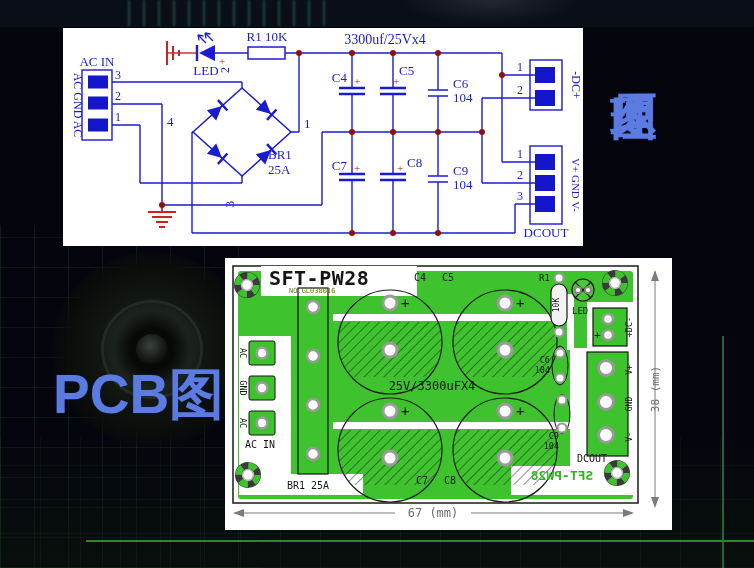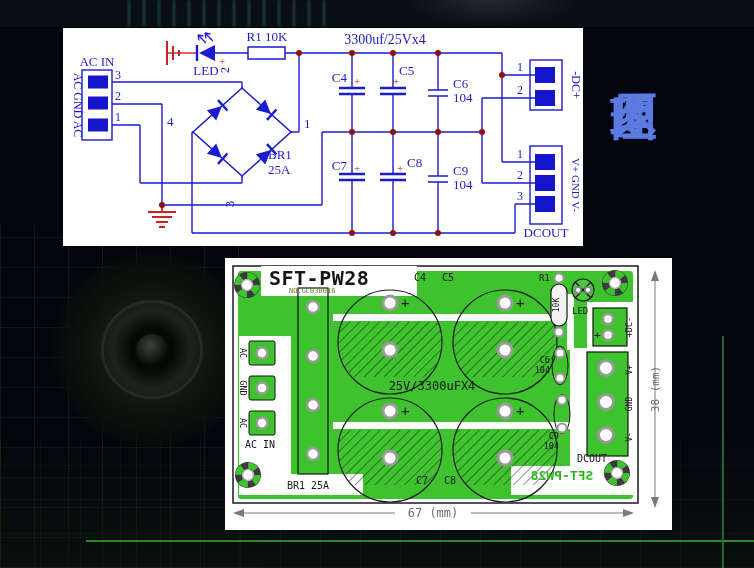--- a/index.html
+++ b/index.html
@@ -365,13 +365,14 @@
       <path d="M430,14 V248" fill="none"></path>
       <polygon points="430,12 426,23 434,23" stroke="none"></polygon>
       <polygon points="430,250 426,239 434,239" stroke="none"></polygon>
     </g>
     <text class="dim" x="208" y="259" font-size="12" text-anchor="middle">67 (mm)</text>
     <text class="dim" x="434" y="131" font-size="11" text-anchor="middle" transform="rotate(-90,434,131)">38 (mm)</text>
   </svg>
   </div>
 
   <div class="t-sch">原理图</div>
+  <div class="t-pcb">PCB图</div>
 </div>
 
 </body></html>

